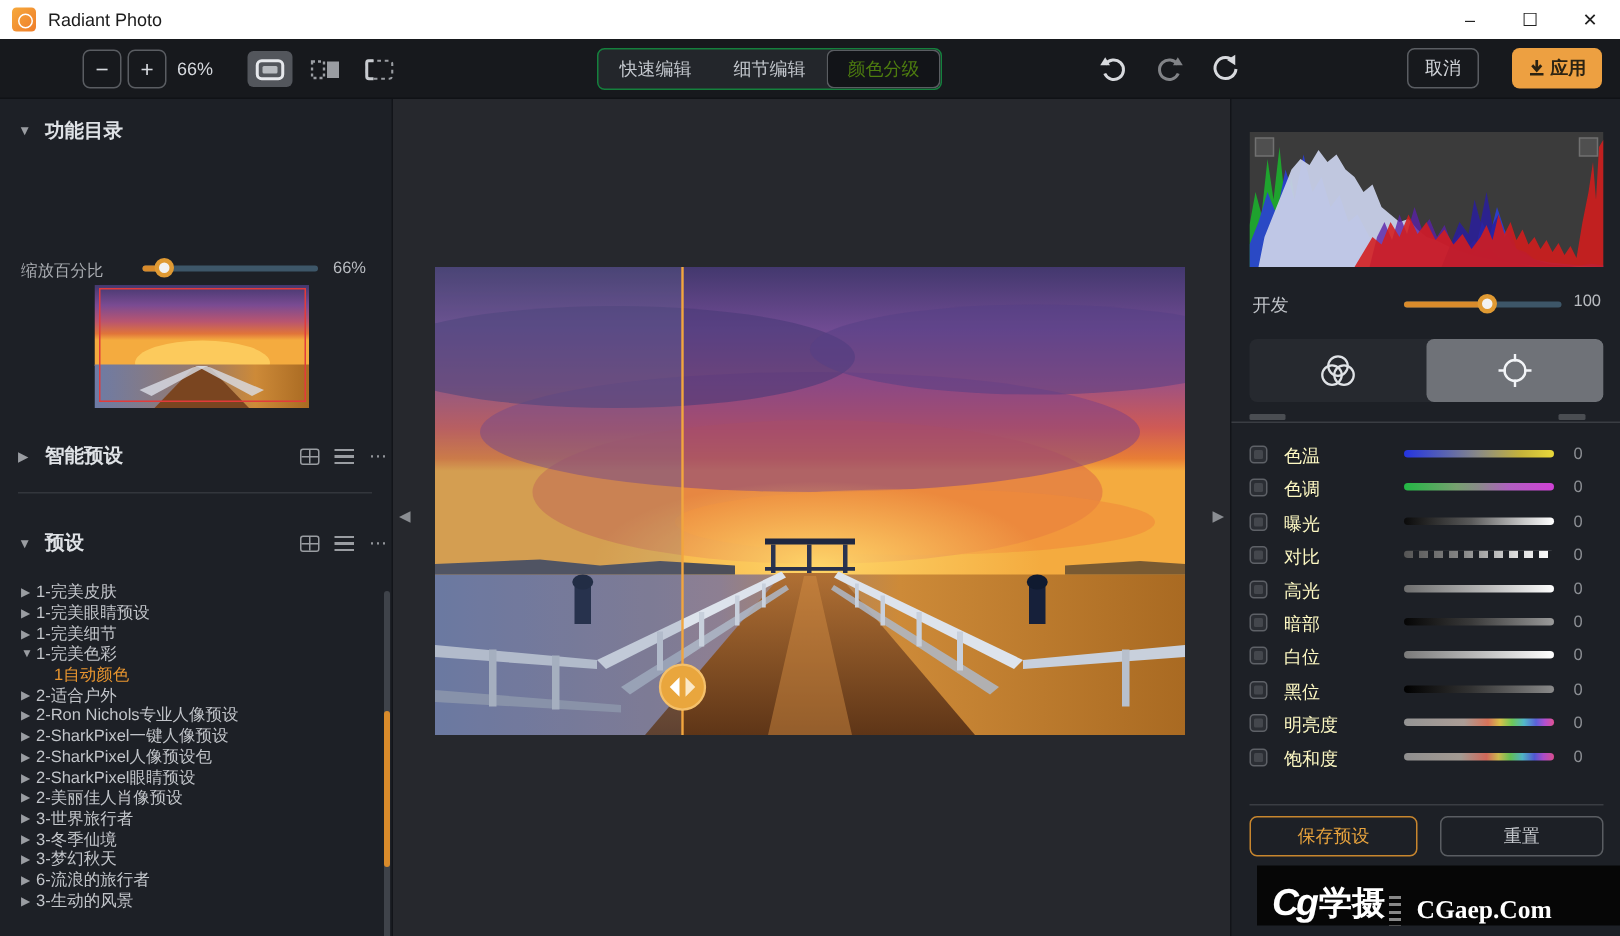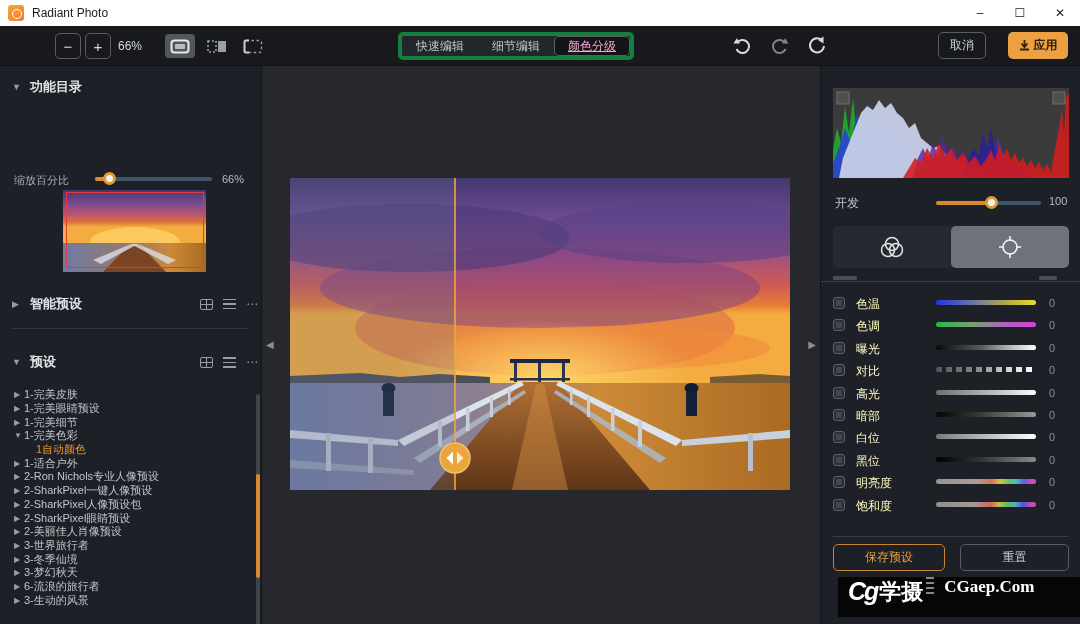--- a/index.html
+++ b/index.html
@@ -26,25 +26,25 @@
   .zoom-btn { position:absolute; top:7px; width:26px; height:26px; border:1px solid #5a5d62;
     border-radius:5px; color:#d6d9de; font-size:15px; display:flex; align-items:center;
     justify-content:center; background:transparent; }
   #zoom-out { left:55px; } #zoom-in { left:85px; }
   #zoom-level { position:absolute; left:118px; top:13px; font-size:12px; color:#d6d9de; }
   .view-btn { position:absolute; top:8px; width:30px; height:24px; border-radius:4px;
     display:flex; align-items:center; justify-content:center; }
   #view-single { left:165px; background:#53565c; }
   #view-split  { left:202px; } #view-side { left:238px; }
   #tab-group { position:absolute; left:398px; top:6px; height:28px; display:flex;
-    border:4px solid #15803d; border-radius:5px; overflow:hidden; background:#23262b; }
+    border:1px solid #15803d; border-radius:5px; overflow:hidden; background:#23262b; }
   .edit-tab { padding:0 14px; display:flex; align-items:center; font-size:12px;
     color:#c3c7cd; }
-  .edit-tab.active { background:#121418; color:#f9a8d4; box-shadow:inset 0 0 0 1px #5a5d62;
-    border-radius:5px;text-decoration:underline; }
+  .edit-tab.active { background:#121418; color:#4d7c0f; box-shadow:inset 0 0 0 1px #5a5d62;
+    border-radius:5px; }
   .hist-btn { position:absolute; top:9px; width:24px; height:24px; }
   #undo-btn { left:731px; } #redo-btn { left:769px; opacity:.55; } #reset-top-btn { left:806px; }
   #cancel-btn { position:absolute; left:938px; top:6px; width:48px; height:27px;
     border:1px solid #5a5d62; border-radius:5px; color:#d2d5da; font-size:12px;
     background:transparent; display:flex; align-items:center; justify-content:center; }
   #apply-btn { position:absolute; left:1008px; top:6px; width:60px; height:27px;
     background:#eda041; border-radius:5px; color:#2b2313; font-size:12px; font-weight:bold;
     display:flex; align-items:center; justify-content:center; gap:4px; border:none; }
 
   
@@ -122,21 +122,21 @@
   #rp-divider2 { position:absolute; left:12px; top:470px; width:236px; height:1px; background:#3a3d43; }
   #save-preset-btn { position:absolute; left:12px; top:478px; width:112px; height:27px;
     border:1px solid #c8862e; border-radius:5px; color:#e8a33d; font-size:12px;
     background:transparent; display:flex; align-items:center; justify-content:center; }
   #reset-btn { position:absolute; left:139px; top:478px; width:109px; height:27px;
     border:1px solid #5a5d62; border-radius:5px; color:#c8cbd0; font-size:12px;
     background:transparent; display:flex; align-items:center; justify-content:center; }
 
   
   #watermark { left:838px; top:577px; width:242px; height:40px; background:#060606;
-    display:flex; align-items:flex-start; padding:0 10px; color:#fff; z-index:30; }
+    display:flex; align-items:flex-end; padding:0 10px; color:#fff; z-index:30; }
   #wm-logo { font-size:25px; font-weight:bold; font-style:italic; letter-spacing:-2px; }
   #wm-brand { font-size:22px; font-weight:bold; margin-left:2px; }
   #wm-mini { width:8px; height:20px; margin-left:3px;
     background:repeating-linear-gradient(#888 0 2px, transparent 2px 5px); }
   #wm-site { font-family:"Liberation Serif","DejaVu Serif",serif; font-size:17px;
     font-weight:bold; margin-left:10px; }
 </style>
 </head>
 <body>
 
@@ -288,21 +288,21 @@
         <div class="tree-row">
           <span class="arr">▼</span>
           <span>1-完美色彩</span>
         </div>
         <div class="tree-row child selected">
           <span class="arr">▶</span>
           <span>1自动颜色</span>
         </div>
         <div class="tree-row">
           <span class="arr">▶</span>
-          <span>1-适合户外</span>
+          <span>2-适合户外</span>
         </div>
         <div class="tree-row">
           <span class="arr">▶</span>
           <span>2-Ron Nichols专业人像预设</span>
         </div>
         <div class="tree-row">
           <span class="arr">▶</span>
           <span>2-SharkPixel一键人像预设</span>
         </div>
         <div class="tree-row">

